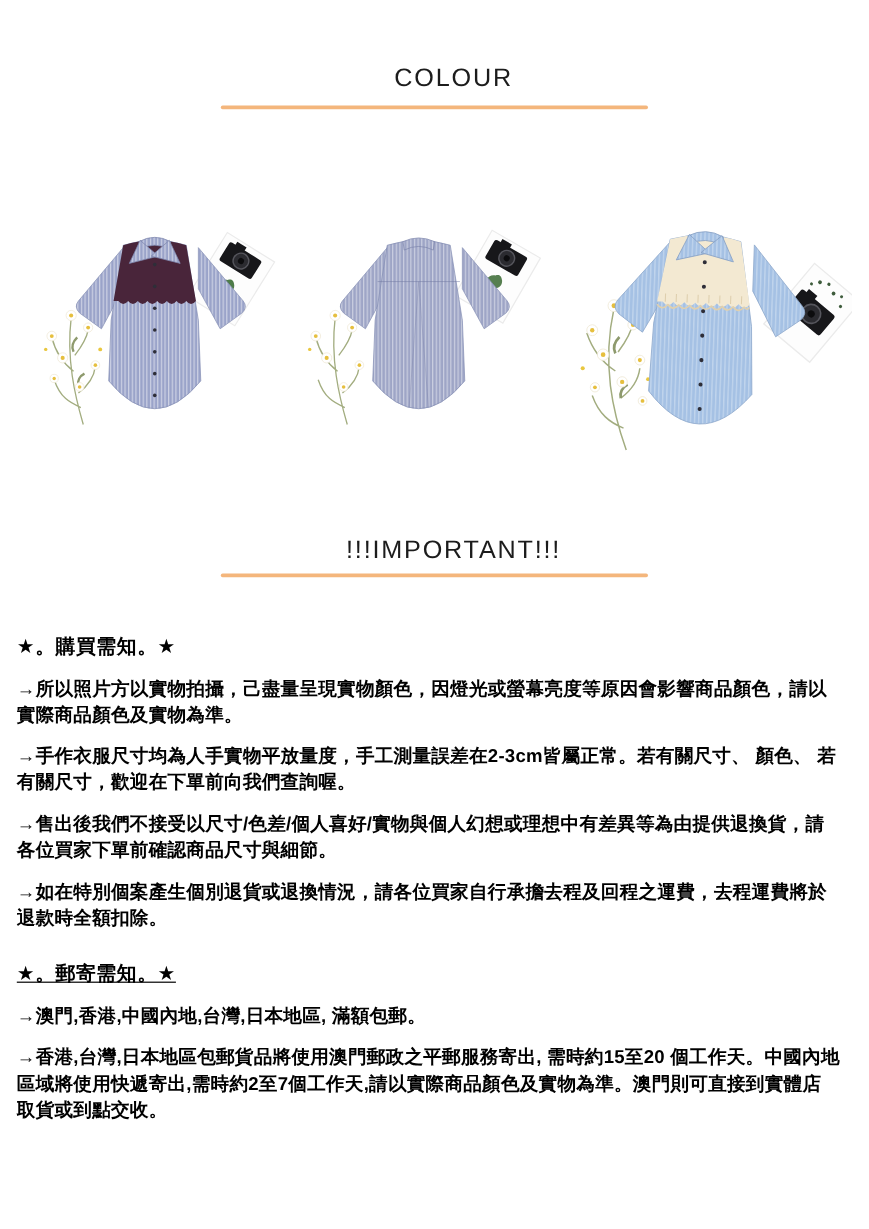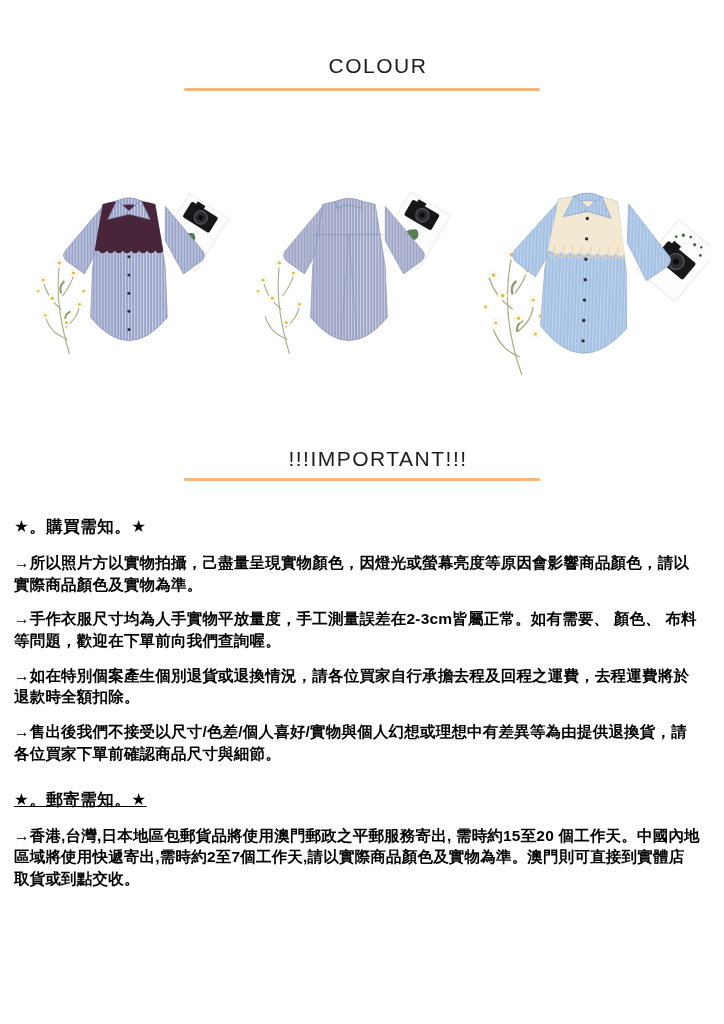--- a/index.html
+++ b/index.html
@@ -16,21 +16,21 @@
                background:var(--accent-line,#f4b67c);border-radius:2px;}
   #accent-line-1{top:88px;}
   #accent-line-2{top:478px;}
 
   .product-cell{position:absolute;}
   #product-1{left:28px;top:180px;width:212px;height:187px;}
   #product-2{left:248px;top:180px;width:212px;height:187px;}
   #product-3{left:472px;top:173px;width:238px;height:210px;}
   .product-cell svg{display:block;width:100%;height:100%;}
 
-  .notes{position:absolute;left:14px;top:516px;width:698px;color:var(--body-text,#000);}
+  .notes{position:absolute;left:14px;top:528px;width:698px;color:var(--body-text,#000);}
   .note-heading{margin:0 0 14px 0;font-size:16.5px;font-weight:bold;letter-spacing:0.5px;}
   .note-heading.second{margin-top:24px;text-decoration:underline;}
   .note-p{margin:0 12px 13px 0;font-size:15.5px;font-weight:bold;line-height:1.4;letter-spacing:0.2px;}
 </style>
 </head>
 <body>
 
 <div id="page">
 
   <div class="section-title" id="colour-title">COLOUR</div>
@@ -225,21 +225,22 @@
       </g>
     </svg>
   </div>
 
   <div class="section-title" id="important-title">!!!IMPORTANT!!!</div>
   <div class="accent-line" id="accent-line-2"></div>
 
   <div class="notes">
     <p class="note-heading">★。購買需知。★</p>
     <p class="note-p">→所以照片方以實物拍攝，己盡量呈現實物顏色，因燈光或螢幕亮度等原因會影響商品顏色，請以實際商品顏色及實物為準。</p>
-    <p class="note-p">→手作衣服尺寸均為人手實物平放量度，手工測量誤差在2-3cm皆屬正常。如有需要、 顏色、 布料等問題，歡迎在下單前向我們查詢喔。</p>
+    <p class="note-p">→手作衣服尺寸均為人手實物平放量度，手工測量誤差在2-3cm皆屬正常。若有關尺寸、 顏色、 若有關尺寸，歡迎在下單前向我們查詢喔。</p>
+    <p class="note-p">→售出後我們不接受以尺寸/色差/個人喜好/實物與個人幻想或理想中有差異等為由提供退換貨，請各位買家下單前確認商品尺寸與細節。</p>
     <p class="note-p">→如在特別個案產生個別退貨或退換情況，請各位買家自行承擔去程及回程之運費，去程運費將於退款時全額扣除。</p>
-    <p class="note-p">→售出後我們不接受以尺寸/色差/個人喜好/實物與個人幻想或理想中有差異等為由提供退換貨，請各位買家下單前確認商品尺寸與細節。</p>
 
     <p class="note-heading second">★。郵寄需知。★</p>
+    <p class="note-p">→澳門,香港,中國內地,台灣,日本地區, 滿額包郵。</p>
     <p class="note-p">→香港,台灣,日本地區包郵貨品將使用澳門郵政之平郵服務寄出, 需時約15至20 個工作天。中國內地區域將使用快遞寄出,需時約2至7個工作天,請以實際商品顏色及實物為準。澳門則可直接到實體店取貨或到點交收。</p>
   </div>
 
 </div>
 
 </body></html>

